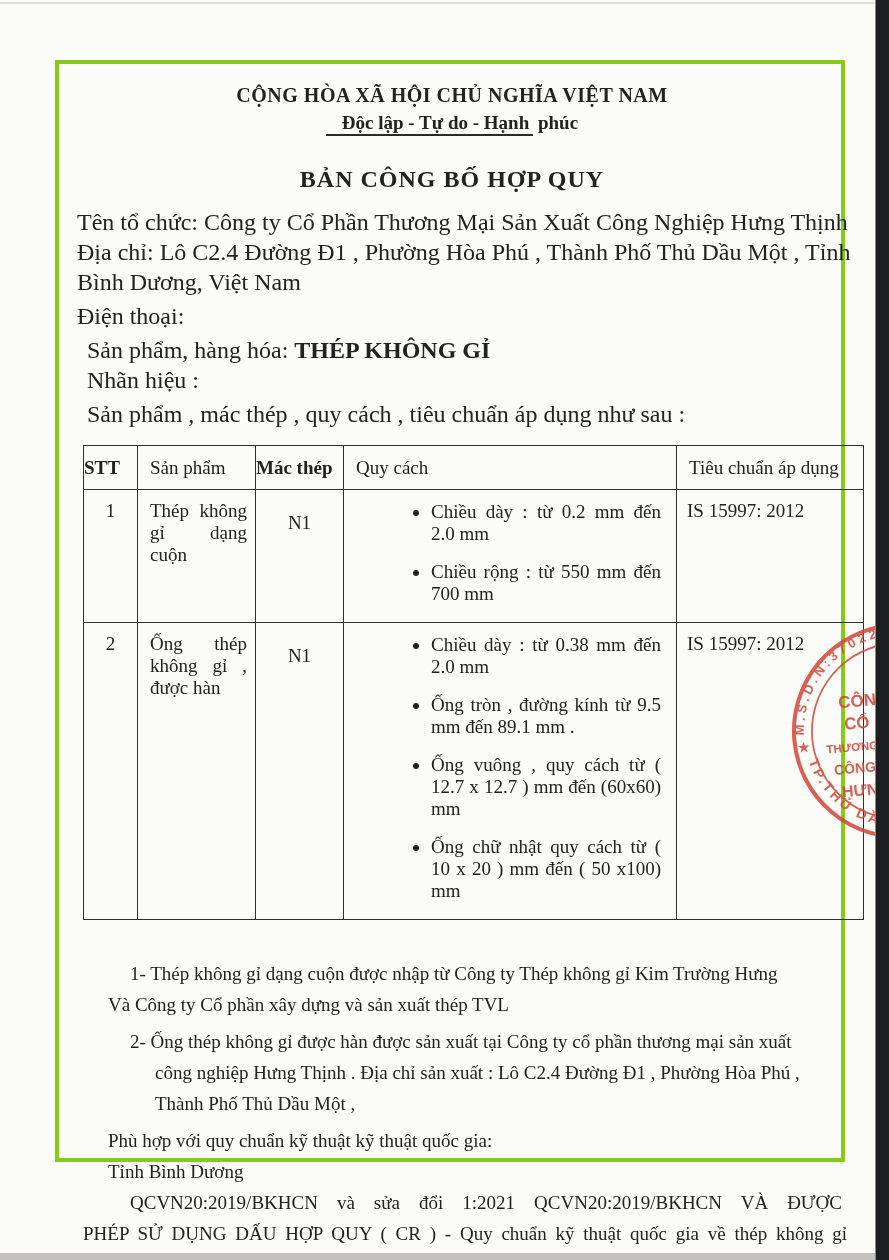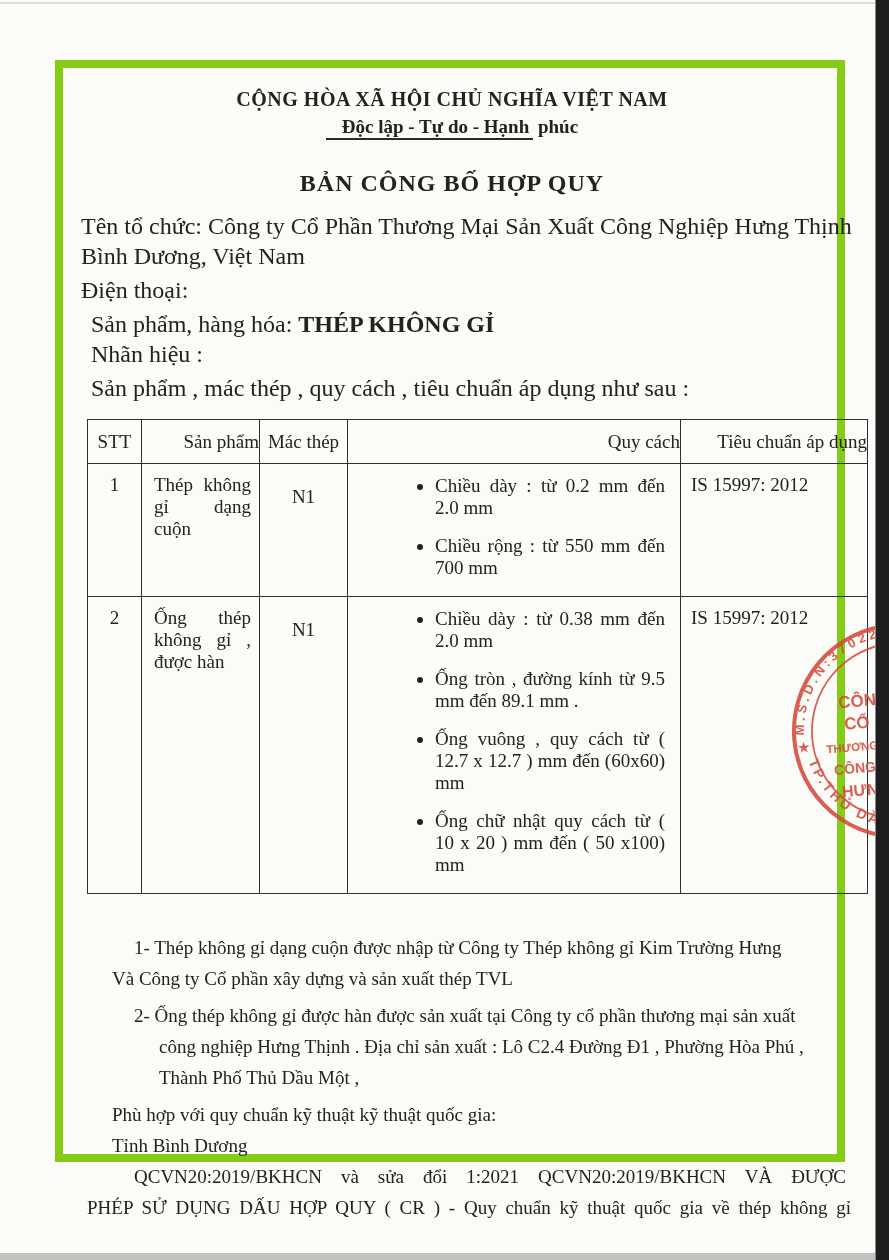--- a/index.html
+++ b/index.html
@@ -8,21 +8,21 @@
     background:#fbfbf8;
     font-family:"Liberation Serif","DejaVu Serif",serif;
     color:#222;
   }
   .top-edge{position:absolute;left:0;top:2px;width:100%;height:2px;background:#d8d6d2;opacity:.8;}
   .bottom-edge{position:absolute;left:0;top:1253px;width:100%;height:7px;background:#c3c2c0;z-index:9;}
   .right-edge{position:absolute;left:875px;top:0;width:14px;height:1260px;background:#1d1e20;border-left:1px solid #8a8a8a;z-index:10;}
 
   .frame{
     position:absolute;left:55px;top:60px;width:790px;height:1102px;
-    border:8px solid #84cc16;box-sizing:border-box;background:transparent;
+    border:4px solid #84cc16;box-sizing:border-box;background:transparent;
   }
   .inner{padding:10px 14px 0 18px;}
 
   .nat-title{text-align:center;font-weight:bold;font-size:20px;line-height:26px;letter-spacing:.5px;margin-top:8px;}
   .motto{text-align:center;font-weight:bold;font-size:19px;line-height:26px;margin-top:2px;}
   .motto .ul{border-bottom:2px solid #2a2a2a;padding:0 4px 1px 16px;}
   .doc-title{text-align:center;font-weight:bold;font-size:24px;line-height:30px;letter-spacing:1px;margin-top:28px;}
   .doc-no{text-align:center;font-size:20px;line-height:28px;margin-top:4px;}
 
   .info{font-size:24px;line-height:30px;margin-top:13px;}
@@ -33,22 +33,22 @@
 
   table.spec{
     border-collapse:collapse;table-layout:fixed;
     width:780px;margin-left:6px;margin-top:16px;
     font-size:19px;
   }
   table.spec col.c1{width:54px;}  table.spec col.c2{width:118px;}
   table.spec col.c3{width:88px;}  table.spec col.c4{width:333px;}
   table.spec col.c5{width:187px;}
   table.spec th,table.spec td{border:1.5px solid #2f2f2f;vertical-align:top;box-sizing:border-box;}
-  table.spec thead th{height:44px;font-weight:normal;text-align:right;padding:0 0 0 12px;vertical-align:middle;font-size:19px;}
-  table.spec thead th.center{text-align:center;padding:0;}
+  table.spec thead th{height:44px;font-weight:normal;text-align:left;padding:0 0 0 12px;vertical-align:middle;font-size:19px;}
+  table.spec thead th.center{text-align:left;padding:0;font-weight:bold;}
   td.cell-stt{text-align:center;padding-top:10px;}
   td.cell-name{padding:10px 8px 0 12px;text-align:justify;}
   td.cell-grade{text-align:center;padding-top:22px;}
   td.cell-std{padding:10px 4px 0 10px;}
   ul.spec-list{margin:10px 0 0 0;padding:0 14px 0 86px;list-style:disc;}
   ul.spec-list li{margin-bottom:16px;text-align:justify;}
   tr.row-1{height:93px;} tr.row-2{height:236px;}
 
   .notes{font-size:19px;line-height:31px;margin-top:38px;padding-left:6px;padding-right:10px;width:774px;box-sizing:border-box;}
   .notes .n{white-space:nowrap;}
@@ -74,20 +74,21 @@
 <div class="frame">
   <div class="inner">
 
     <div class="nat-title">CỘNG HÒA XÃ HỘI CHỦ NGHĨA VIỆT NAM</div>
     <div class="motto"><span class="ul">Độc lập - Tự do - Hạnh</span><span> phúc</span></div>
 
     <div class="doc-title">BẢN CÔNG BỐ HỢP QUY</div>
 
     <div class="info">
       <div class="ln">Tên tổ chức: Công ty Cổ Phần Thương Mại Sản Xuất Công Nghiệp Hưng Thịnh</div>
+      <div class="ln">Địa chỉ: Lô C2.4 Đường Đ1 , Phường Hòa Phú , Thành Phố Thủ Dầu Một , Tỉnh</div>
       <div class="ln">Bình Dương, Việt Nam</div>
       <div class="ln gap">Điện thoại:</div>
       <div class="ln indent gap"><span>Sản phẩm, hàng hóa: </span><span class="bold">THÉP KHÔNG GỈ</span></div>
       <div class="ln indent">Nhãn hiệu :</div>
       <div class="ln indent gap">Sản phẩm , mác thép , quy cách , tiêu chuẩn áp dụng như sau :</div>
     </div>
 
     <table class="spec">
       <colgroup>
           <col class="c1">

